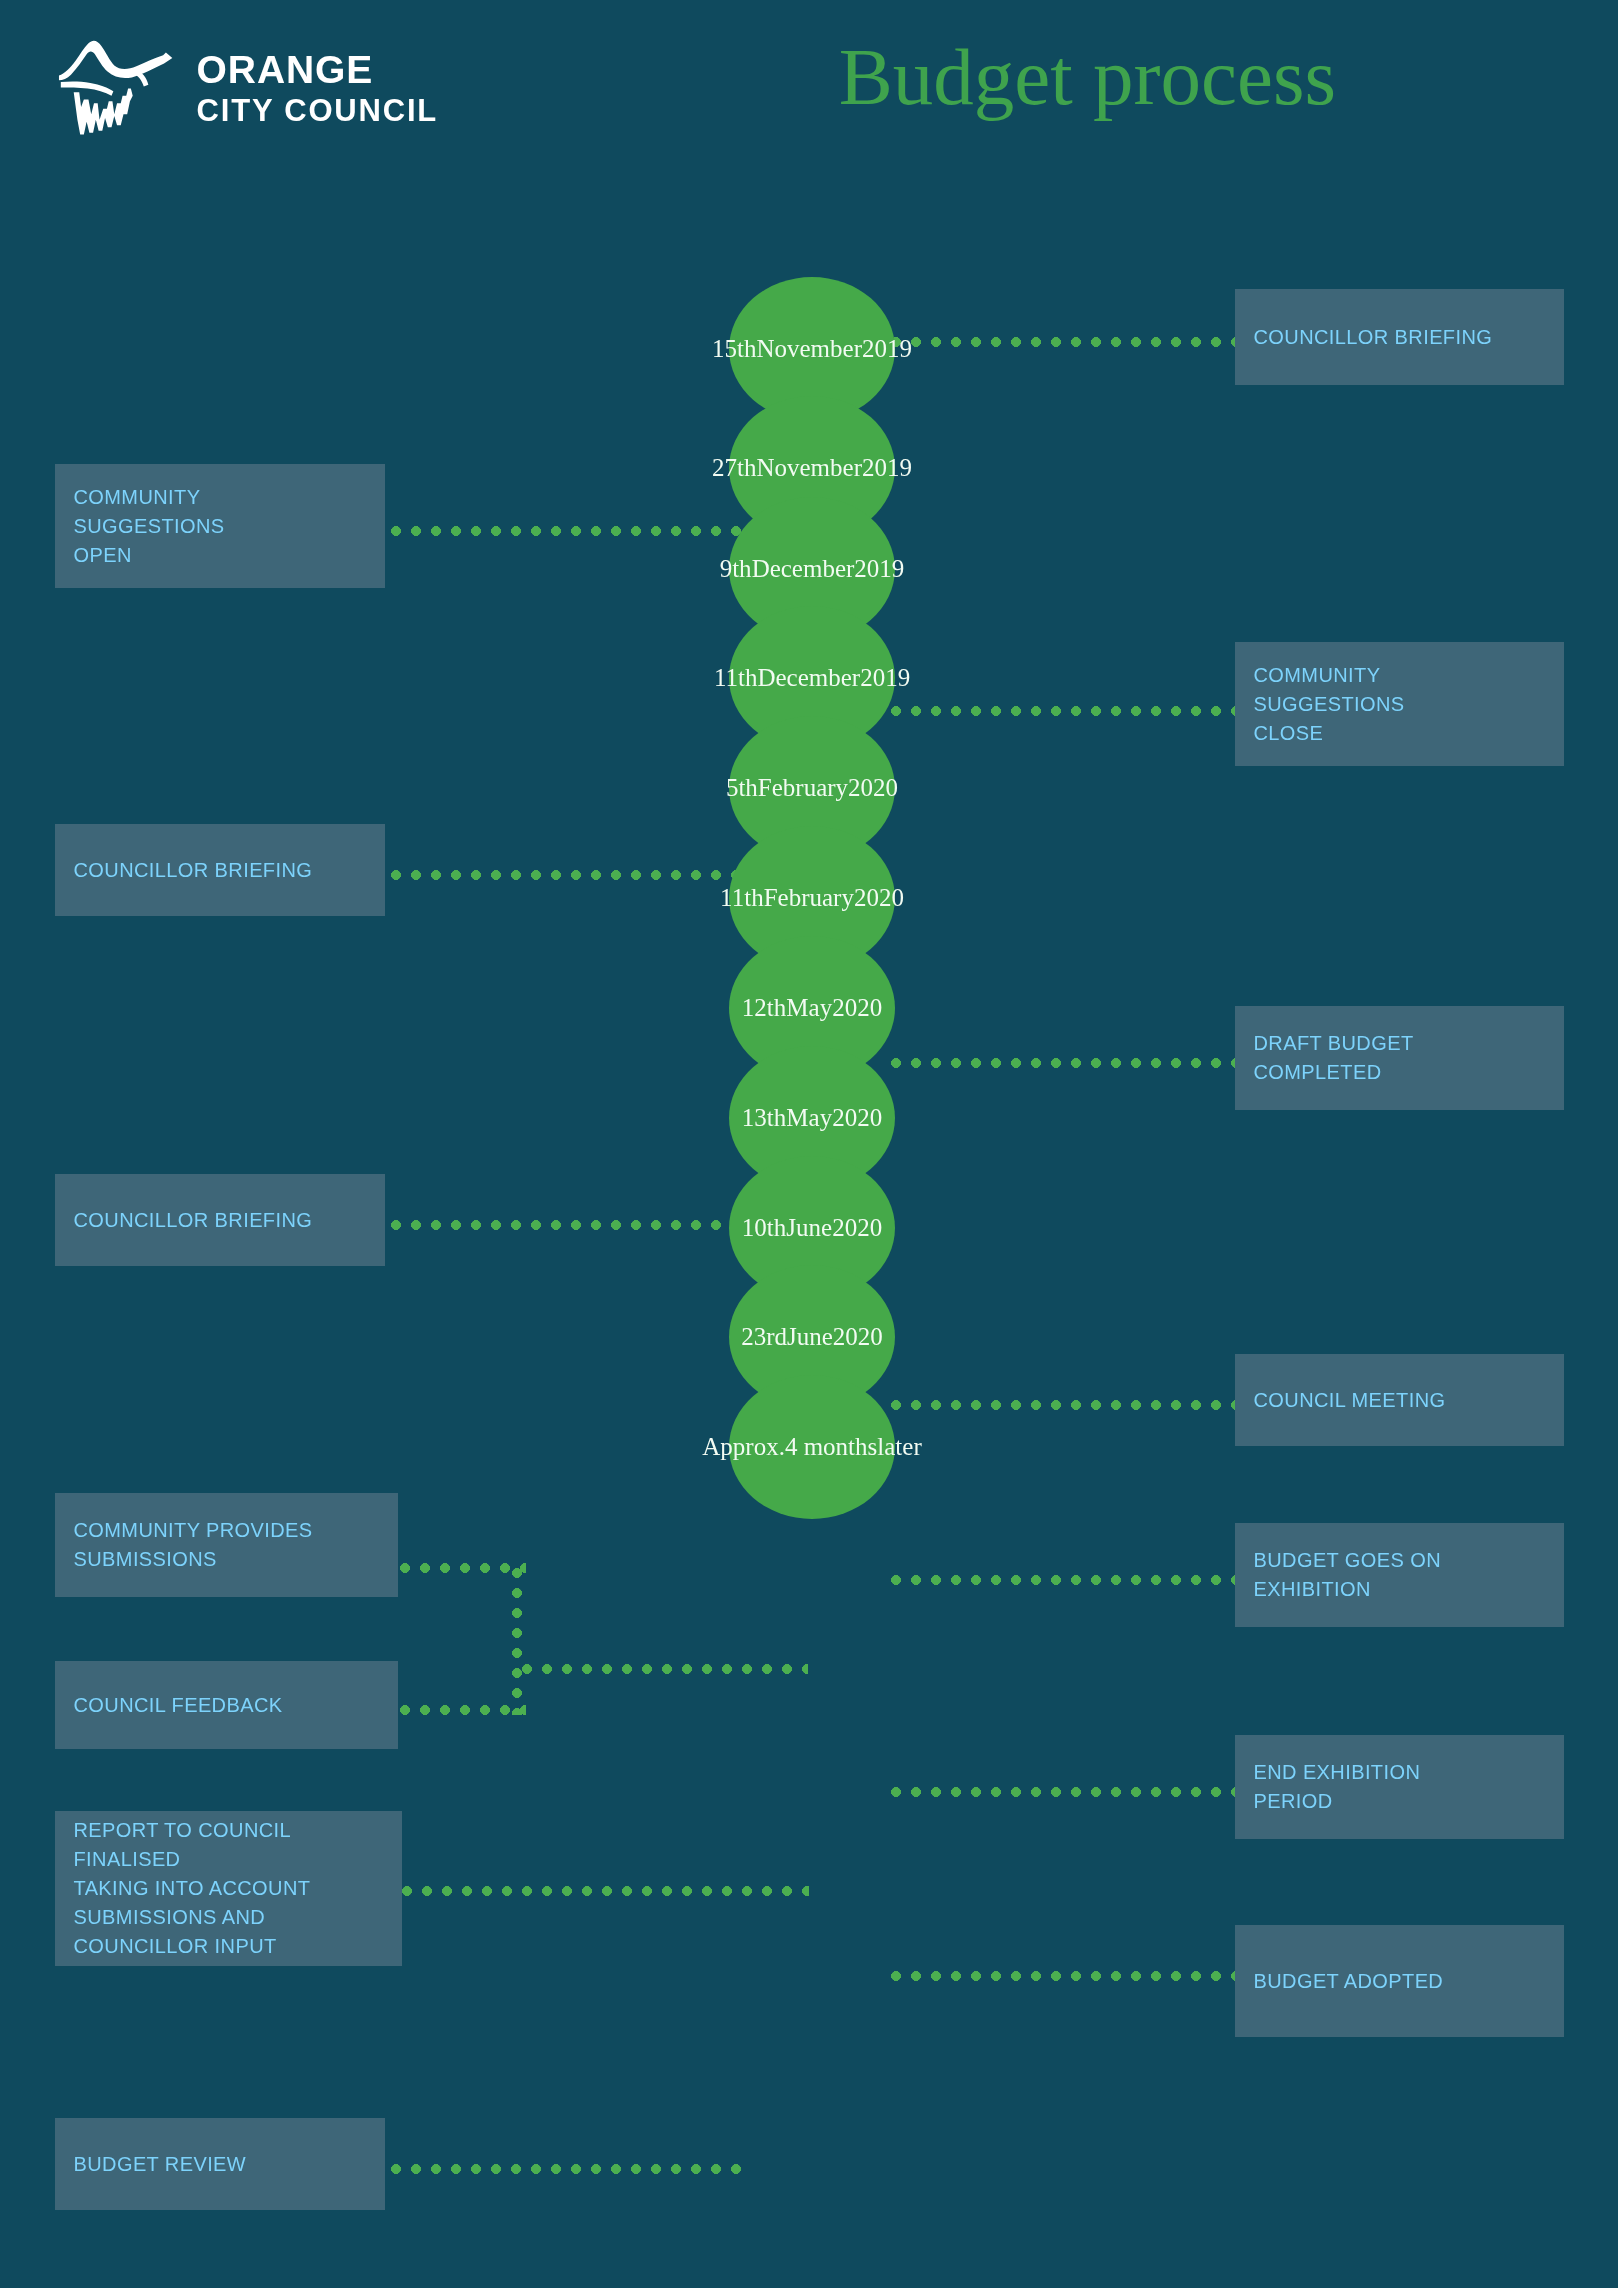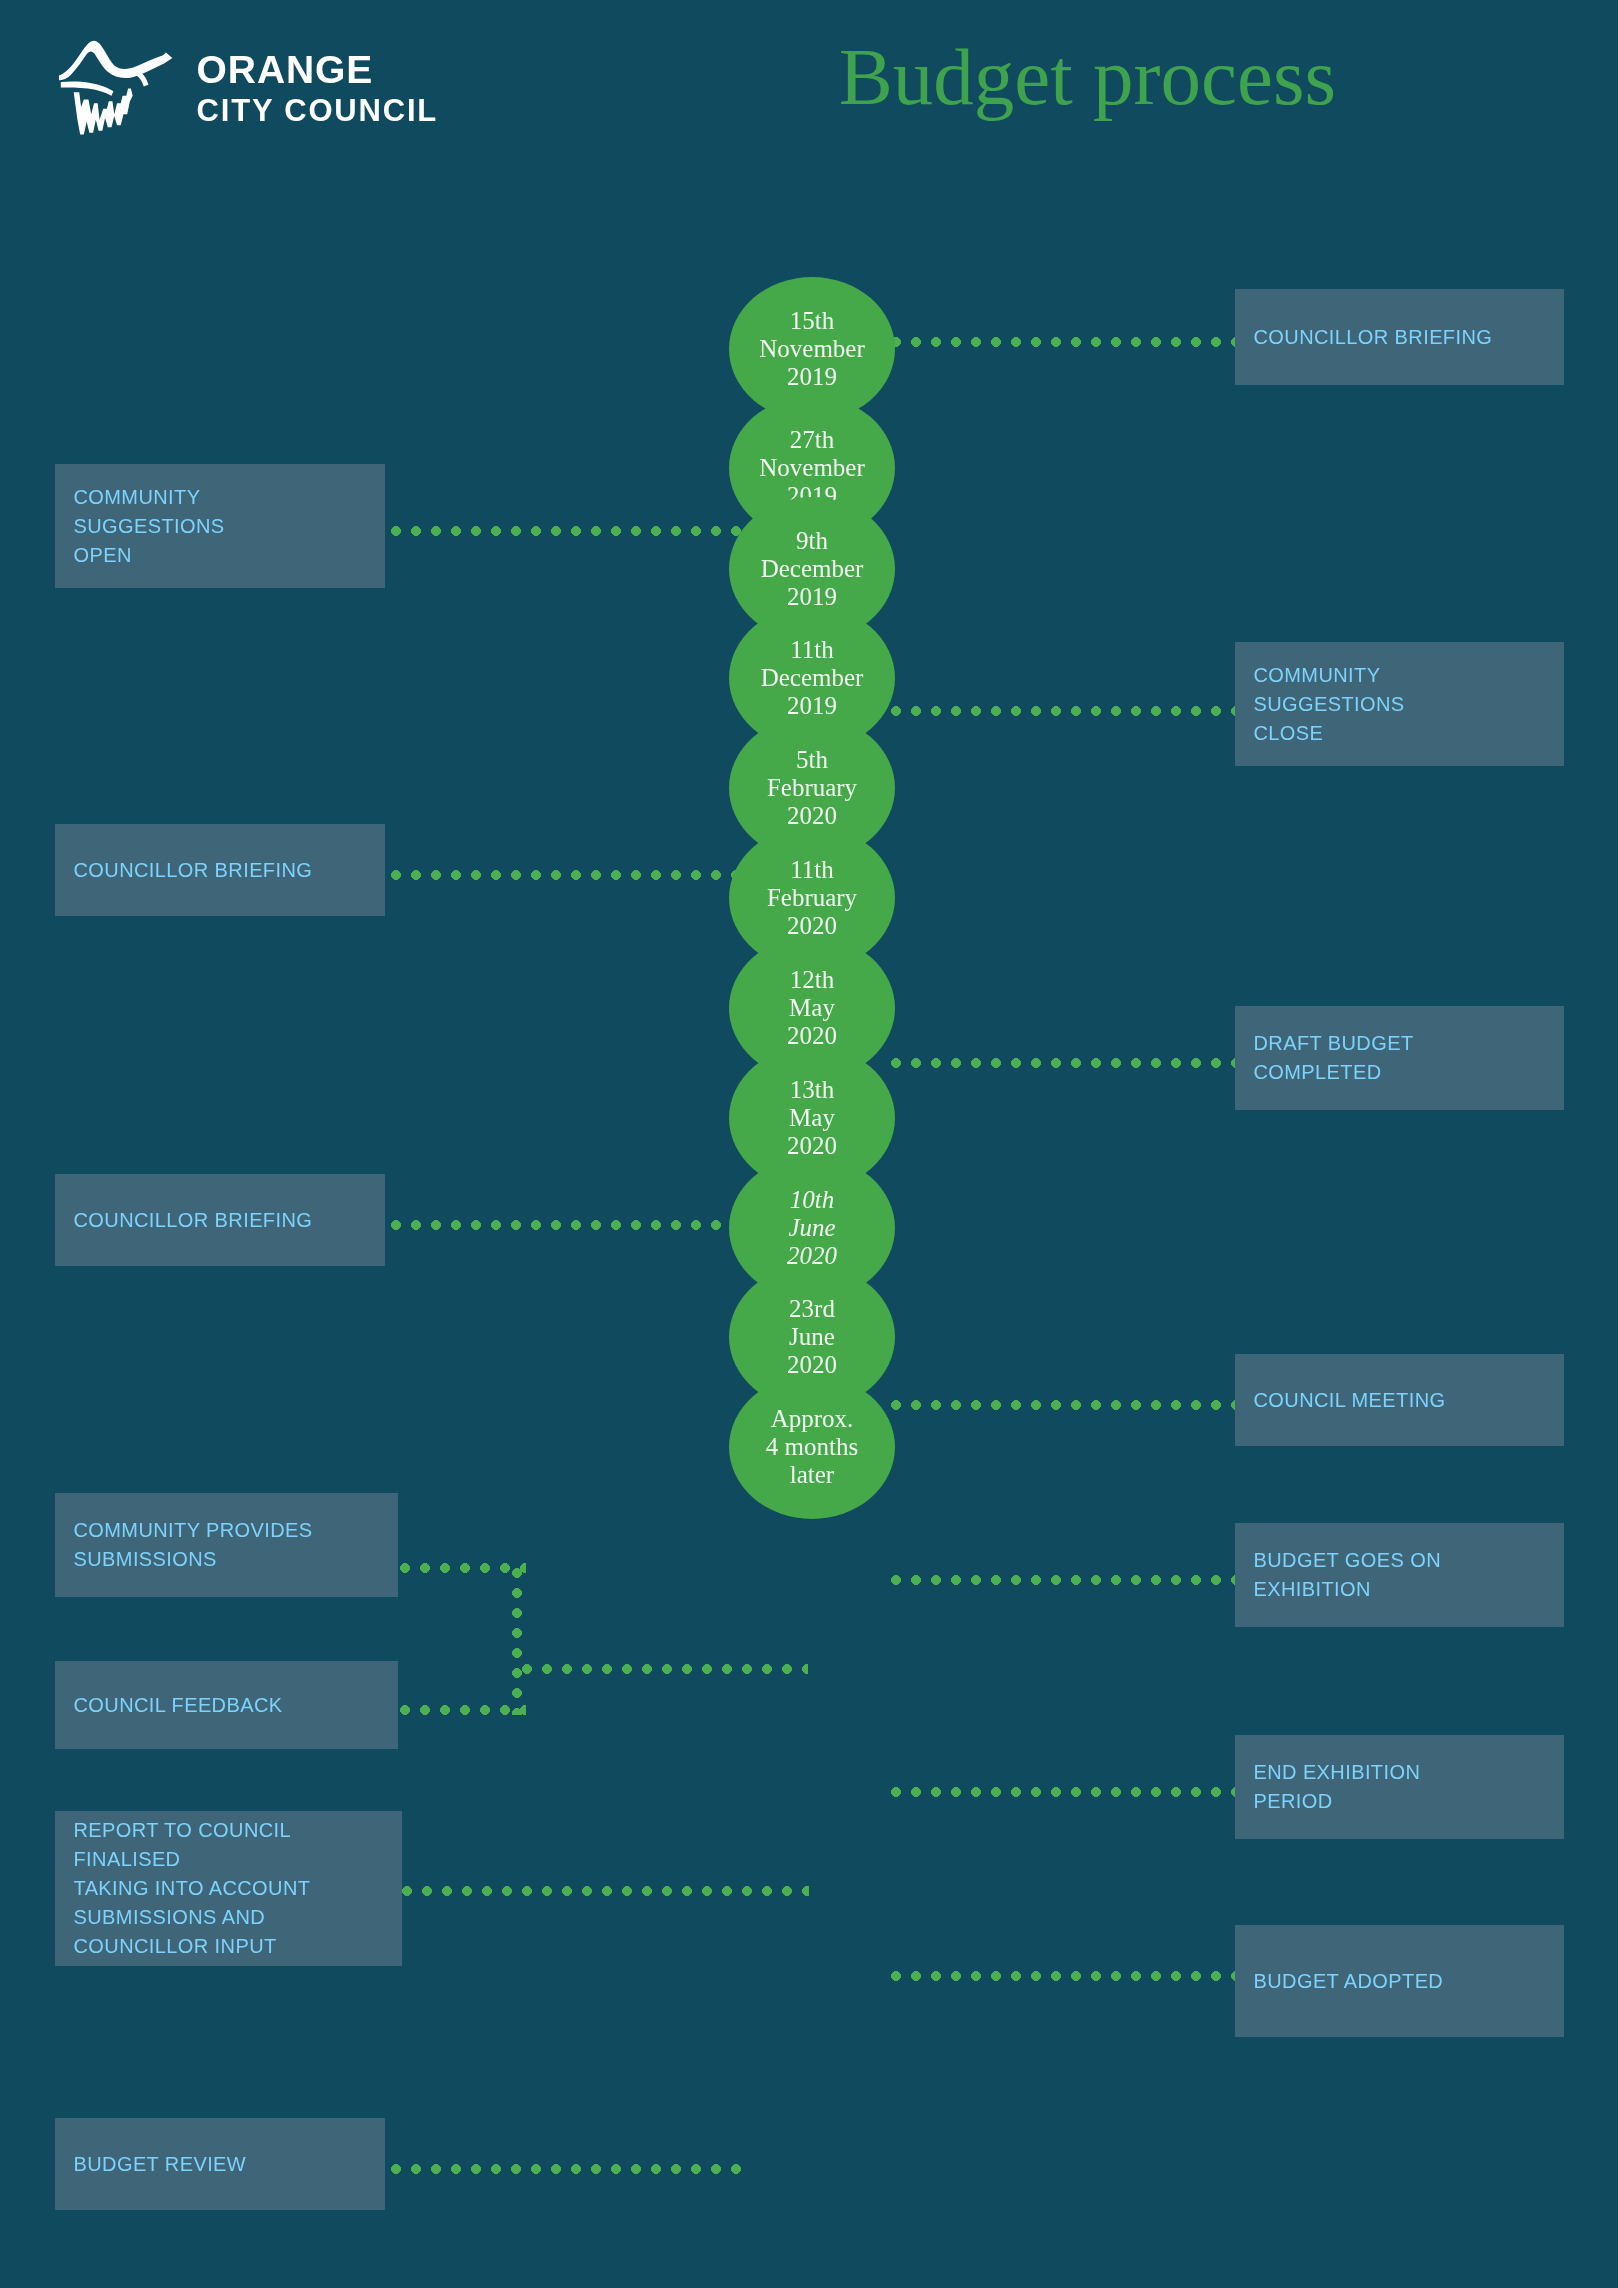--- a/index.html
+++ b/index.html
@@ -83,21 +83,21 @@
     width: 166px;
     height: 144px;
     border-radius: 50%;
     background: #45a949;
     color: #f2fbf2;
     font-family: "Liberation Serif", serif;
     font-size: 25px;
     line-height: 1.13;
     text-align: center;
     display: flex;
-    flex-direction: column;
+    flex-direction: row;
     align-items: center;
     justify-content: center;
     left: 729px;
     z-index: 3;
   }
   .node span { display: block; white-space: nowrap; }
 
   
   .label-box {
     position: absolute;
@@ -240,21 +240,21 @@
   <div class="node" style="top:936px;">
     <span>12th</span>
     <span>May</span>
     <span>2020</span>
   </div>
   <div class="node" style="top:1046px;">
     <span>13th</span>
     <span>May</span>
     <span>2020</span>
   </div>
-  <div class="node" style="top:1156px;font-style:italic;">
+  <div class="node" style="top:1156px;">
     <span>10th</span>
     <span>June</span>
     <span>2020</span>
   </div>
   <div class="node" style="top:1265px;">
     <span>23rd</span>
     <span>June</span>
     <span>2020</span>
   </div>
   <div class="node" style="top:1375px;">

